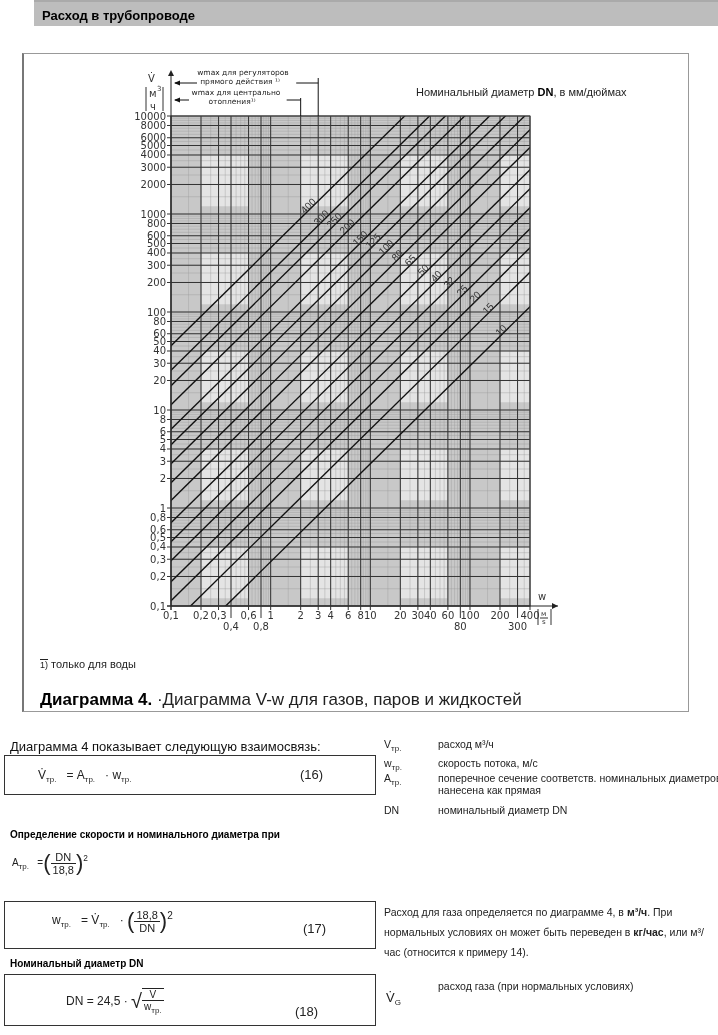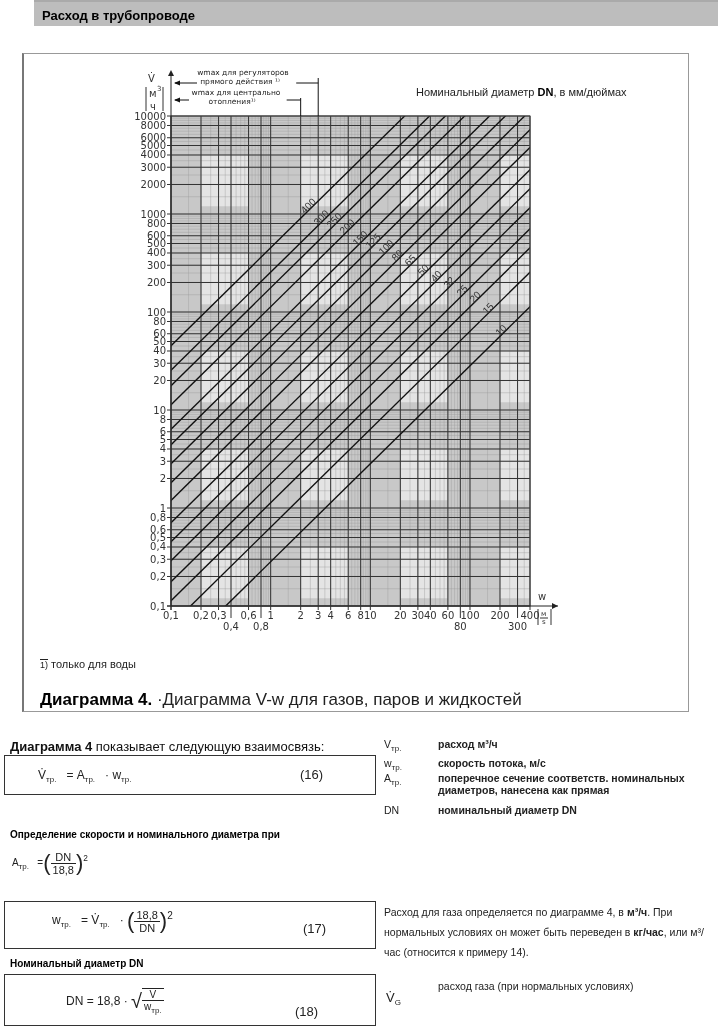--- a/index.html
+++ b/index.html
@@ -11,29 +11,29 @@
   .frame { position:absolute; left:22px; top:53px; width:664px; height:657px;
            border-left:2px solid #777; border-top:1px solid #999; border-right:1px solid #999; border-bottom:1px solid #999; }
   svg.chart { position:absolute; left:0; top:0; }
   .dn-note { position:absolute; left:416px; top:86px; font-size:11px; color:#222; }
   .dn-note b { color:#000; }
   .footnote { position:absolute; left:40px; top:658px; font-size:11px; color:#222; }
   .footnote .fn { text-decoration:overline; font-size:9px; }
   .caption { position:absolute; left:40px; top:690px; font-size:17px; color:#222; }
   .caption b { color:#000; }
   .h-rel { position:absolute; left:10px; top:739px; font-size:13px; }
-  .h-rel b { font-weight:bold; }
+  .h-rel b { font-weight:normal; }
   .box { position:absolute; border:1px solid #333; background:#fff; }
   .formula { position:absolute; font-size:12px; color:#222; }
   .eqnum { position:absolute; font-size:13px; color:#222; }
   .sub { font-size:8px; vertical-align:-3px; }
   .legend { position:absolute; left:384px; top:738px; font-size:10.5px; color:#222; }
   .legend .row { position:absolute; white-space:nowrap; }
   .legend .sym { position:absolute; left:0; }
-  .legend .desc { position:absolute; left:54px; line-height:12px;font-weight:bold; }
+  .legend .desc { position:absolute; left:54px; line-height:12px; }
   .h2 { position:absolute; left:10px; font-size:10px; font-weight:bold; color:#000; }
   .note-gas { position:absolute; left:384px; top:902px; width:330px; font-size:10.5px; line-height:20px; color:#222; }
   .frac { display:inline-block; vertical-align:middle; text-align:center; font-size:11px; }
   .frac .num { display:block; border-bottom:1px solid #222; padding:0 2px; }
   .frac .den { display:block; padding:0 2px; }
   .paren { font-size:22px; vertical-align:middle; font-weight:100; }
 </style>
 </head>
 <body>
 
@@ -518,19 +518,19 @@
   &nbsp;&nbsp;<span>·</span>
   <span class="paren">(</span><span class="frac"><span class="num">18,8</span><span class="den">DN</span></span><span class="paren">)</span><sup>2</sup>
 </div>
 <div class="eqnum" style="left:303px;top:921px;">(17)</div>
 
 <div class="note-gas"><span>Расход для газа определяется по диаграмме 4, в </span><b>м³/ч</b><span>. При нормальных условиях он может быть переведен в </span><b>кг/час</b><span>, или м³/час (относится к примеру 14).</span></div>
 
 <div class="h2" style="top:958px;">Номинальный диаметр DN</div>
 <div class="box" style="left:4px;top:974px;width:370px;height:50px;"></div>
 <div class="formula" style="left:66px;top:988px;">
-  <span>DN = 18,8 ·</span>
+  <span>DN = 24,5 ·</span>
   <span style="font-size:20px;vertical-align:middle;">√</span><span class="frac" style="border-top:1px solid #222;font-size:10px;"><span class="num">V̇</span><span class="den"><span>w</span><span class="sub">тр.</span></span></span>
 </div>
 <div class="eqnum" style="left:295px;top:1004px;">(18)</div>
 
 <div class="formula" style="left:386px;top:990px;font-size:13px;"><span>V̇</span><span class="sub">G</span></div>
 <div class="formula" style="left:438px;top:980px;font-size:10.5px;">расход газа (при нормальных условиях)</div>
 
 </body></html>

